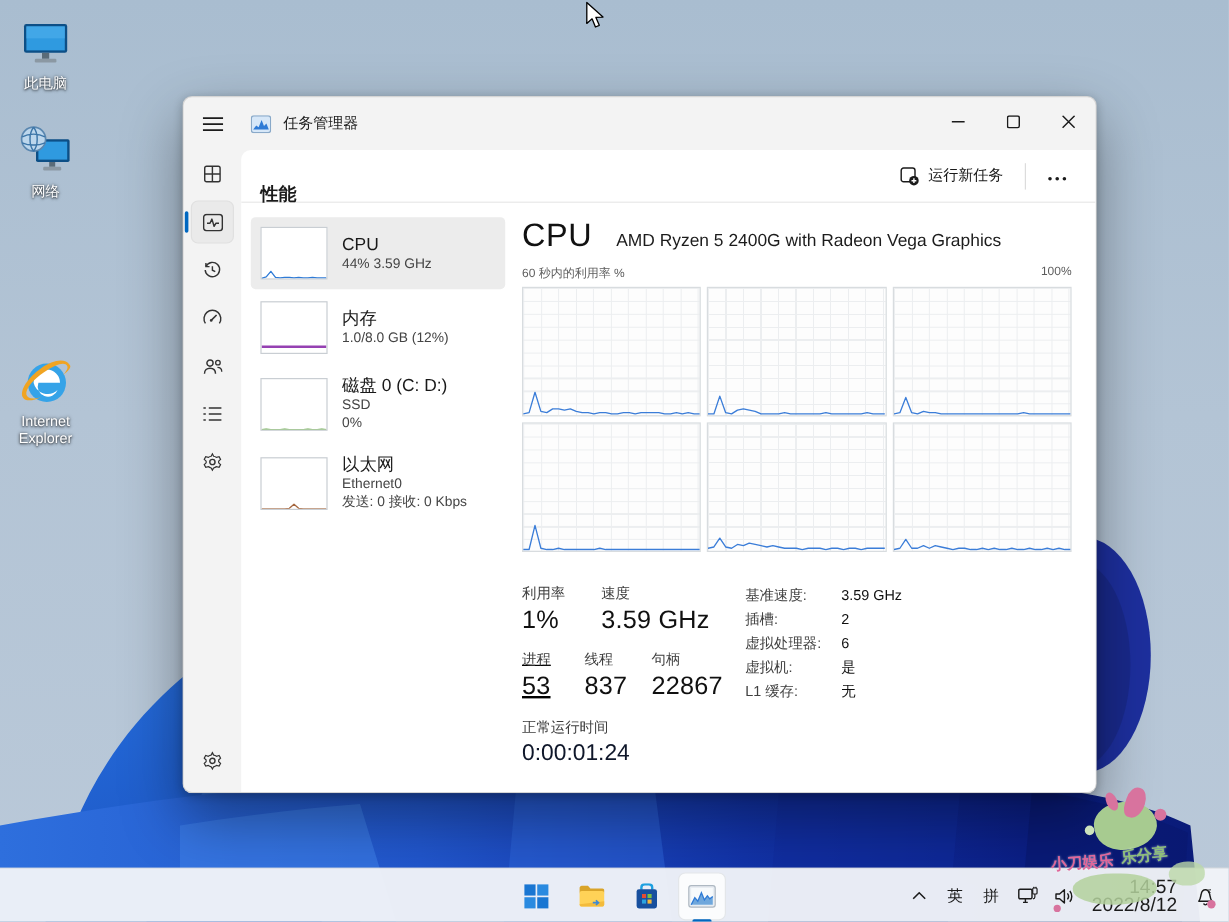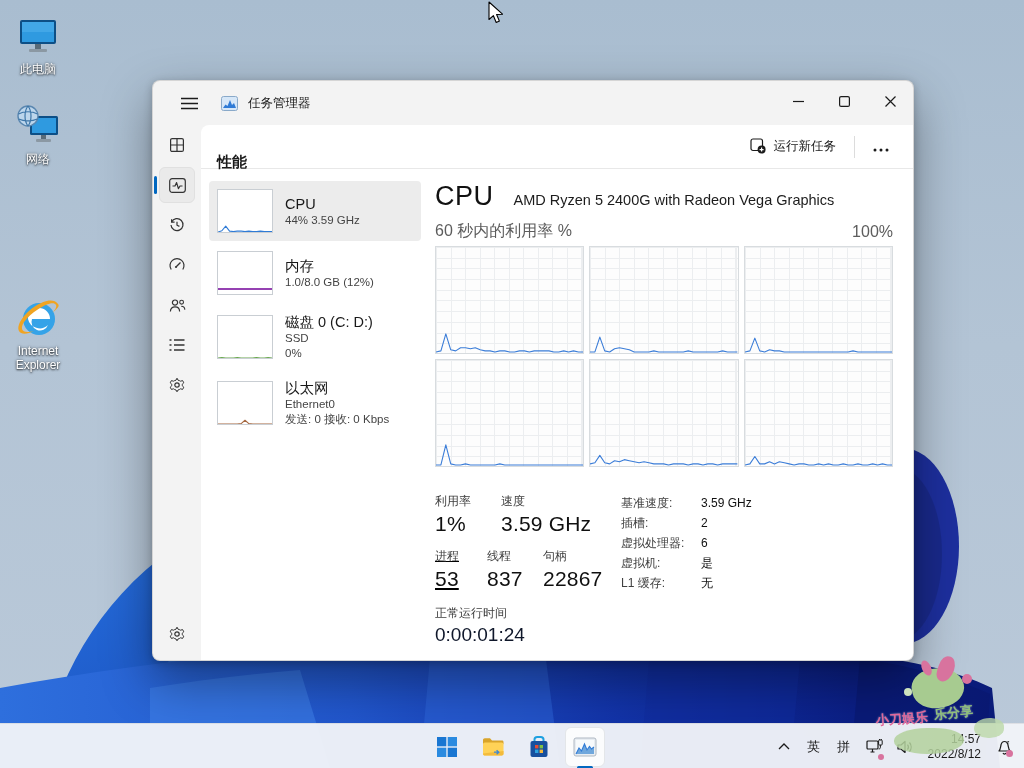--- a/index.html
+++ b/index.html
@@ -13,58 +13,58 @@
   
   .dicon { position:absolute; width:72px; text-align:center; cursor:default; }
   .dicon .glyph { width:48px; height:48px; margin:0 auto; display:block; }
   .dicon .lbl { margin-top:2px; font-size:12px; color:#fff; line-height:14px;
     text-shadow:0 1px 2px rgba(0,0,0,.75), 0 0 3px rgba(0,0,0,.5); }
 
   
   .win { position:absolute; left:152px; top:80px; width:762px; height:581px;
     background:#f3f3f3; border-radius:8px; box-shadow:0 20px 50px rgba(0,0,0,.38), 0 2px 8px rgba(0,0,0,.22);
     border:1px solid rgba(0,0,0,.12); }
-  .titlebar { position:absolute; left:0; top:0; right:0; height:44px; display:flex; align-items:center;padding-left:12px; }
+  .titlebar { position:absolute; left:0; top:0; right:0; height:44px; display:flex; align-items:center; }
   .hamburger { width:48px; height:44px; display:flex; align-items:center; justify-content:center; }
   .apptitle { display:flex; align-items:center; gap:10px; margin-left:8px; }
   .apptitle .txt { font-size:12.5px; color:#1b1b1b; }
   .wincontrols { position:absolute; right:0; top:0; height:40px; display:flex; }
   .wc { width:46px; height:40px; display:flex; align-items:center; justify-content:center; }
 
   .rail { position:absolute; left:0; top:44px; bottom:0; width:48px; }
   .rail-item { width:48px; height:40px; display:flex; align-items:center; justify-content:center; position:relative; }
   .rail-item .box { width:36px; height:36px; border-radius:6px; display:flex; align-items:center; justify-content:center; }
   .rail-item.sel .box { background:#eaeaea; border:1px solid #e0e0e0; }
   .rail-item.sel::before { content:""; position:absolute; left:1px; top:11px; width:3px; height:18px; border-radius:3px; background:#0067c0; }
   .rail-bottom { position:absolute; bottom:6px; left:0; }
 
   .content { position:absolute; left:48px; top:44px; right:0; bottom:0; background:#fff;
     border-top-left-radius:8px; border-bottom-right-radius:7px; border-bottom-left-radius:0; overflow:hidden; }
   .chead { height:44px; display:flex; align-items:center; padding:0 14px 0 16px; border-bottom:1px solid #e8e8e8; }
   .chead .pagetitle { font-size:15px; font-weight:700; color:#1a1a1a;margin-top:32px; }
   .chead .spacer { flex:1; }
-  .runtask { display:flex; align-items:flex-start; gap:8px; padding:6px 10px; border-radius:4px; font-size:12.5px; color:#1a1a1a; }
+  .runtask { display:flex; align-items:flex-end; gap:8px; padding:6px 10px; border-radius:4px; font-size:12.5px; color:#1a1a1a; }
   .chead .vdiv { width:1px; height:22px; background:#dcdcdc; margin:0 8px; }
   .morebtn { padding:6px 10px; border-radius:4px; }
 
   
   .plist { position:absolute; left:8px; top:56px; width:212px; }
   .pitem { display:flex; align-items:center; gap:12px; padding:8px 8px 8px 8px; border-radius:4px; margin-bottom:2px; }
   .pitem.sel { background:#ececec; }
   .thumb { width:56px; height:44px; background:#fff; border:1px solid #c9ced3; position:relative; flex:none; }
   .thumb svg { position:absolute; inset:0; width:100%; height:100%; }
   .pitem .t1 { font-size:14.5px; color:#191919; line-height:18px; }
   .pitem .t2, .pitem .t3 { font-size:11.5px; color:#444; line-height:15px; }
 
   
   .main { position:absolute; left:234px; top:56px; width:458px; }
   .cpurow { display:flex; align-items:baseline; gap:20px; }
   .cputitle { font-size:27px; color:#111; letter-spacing:.5px; }
   .cpusub { font-size:14.5px; color:#1c1c1c; }
-  .axisrow { display:flex; justify-content:space-between; margin-top:9px; font-size:16px; color:#5d5d5d;align-items:center; }
+  .axisrow { display:flex; justify-content:space-between; margin-top:9px; font-size:10px; color:#5d5d5d; }
   .grid6 { margin-top:4px; display:grid; grid-template-columns:repeat(3,1fr); gap:5px; }
   .core { height:108px; border:1px solid #d8dcdf; position:relative; background:
       repeating-linear-gradient(90deg,#eceef0 0,#eceef0 1px,transparent 1px,transparent 14.55px),
       repeating-linear-gradient(180deg,#eceef0 0,#eceef0 1px,transparent 1px,transparent 10.7px), #fdfdfd; }
   .core svg { position:absolute; inset:0; width:100%; height:100%; }
   polyline.trace { fill:none; stroke:#3b7dd8; stroke-width:1.1; vector-effect:non-scaling-stroke; stroke-linejoin:round; }
 
   .stats { display:flex; margin-top:26px; }
   .stats-left { width:186px; flex:none; }
   .sl-row { display:flex; gap:0; }
@@ -82,21 +82,21 @@
   
   .taskbar { position:absolute; left:0; bottom:0; width:1024px; height:45px;
     background:rgba(241,244,248,.96); border-top:1px solid rgba(0,0,0,.07);
     display:flex; align-items:center; }
   .tb-center { position:absolute; left:427px; top:0; height:45px; display:flex; align-items:center; gap:6px; }
   .tbicon { width:40px; height:40px; border-radius:6px; display:flex; align-items:center; justify-content:center; position:relative; }
   .tbicon.active { background:#fbfcfd; border:1px solid #e3e6e9; }
   .tbicon.active::after { content:""; position:absolute; left:50%; transform:translateX(-50%); bottom:-3px; width:16px; height:3px; border-radius:2px; background:#0067c0; }
   .tray { position:absolute; right:6px; top:0; height:45px; display:flex; align-items:center; gap:4px; }
   .trayitem { height:36px; min-width:26px; padding:0 5px; display:flex; align-items:center; justify-content:center; border-radius:4px; font-size:13px; color:#1b1b1b; }
-  .clock { text-align:right; font-size:12px; color:#1b1b1b; line-height:15px; padding:0 6px; }
+  .clock { text-align:right; font-size:16px; color:#1b1b1b; line-height:15px; padding:0 6px; }
 
   
   .wm { position:absolute; right:0; bottom:0; width:150px; height:110px; pointer-events:none; }
   .wm .blob { position:absolute; border-radius:50%; }
   .wm .txt1 { position:absolute; left:2px; top:52px; font-size:13px; font-weight:700; color:#e0679a; transform:rotate(-4deg); text-shadow:0 0 2px rgba(255,255,255,.6); }
   .wm .txt2 { position:absolute; left:60px; top:46px; font-size:13px; font-weight:700; color:#8fbf7a; transform:rotate(-6deg); text-shadow:0 0 2px rgba(255,255,255,.6); }
 
   .cursor { position:absolute; left:488px; top:1px; width:17px; height:24px; }
 </style>
 </head>

